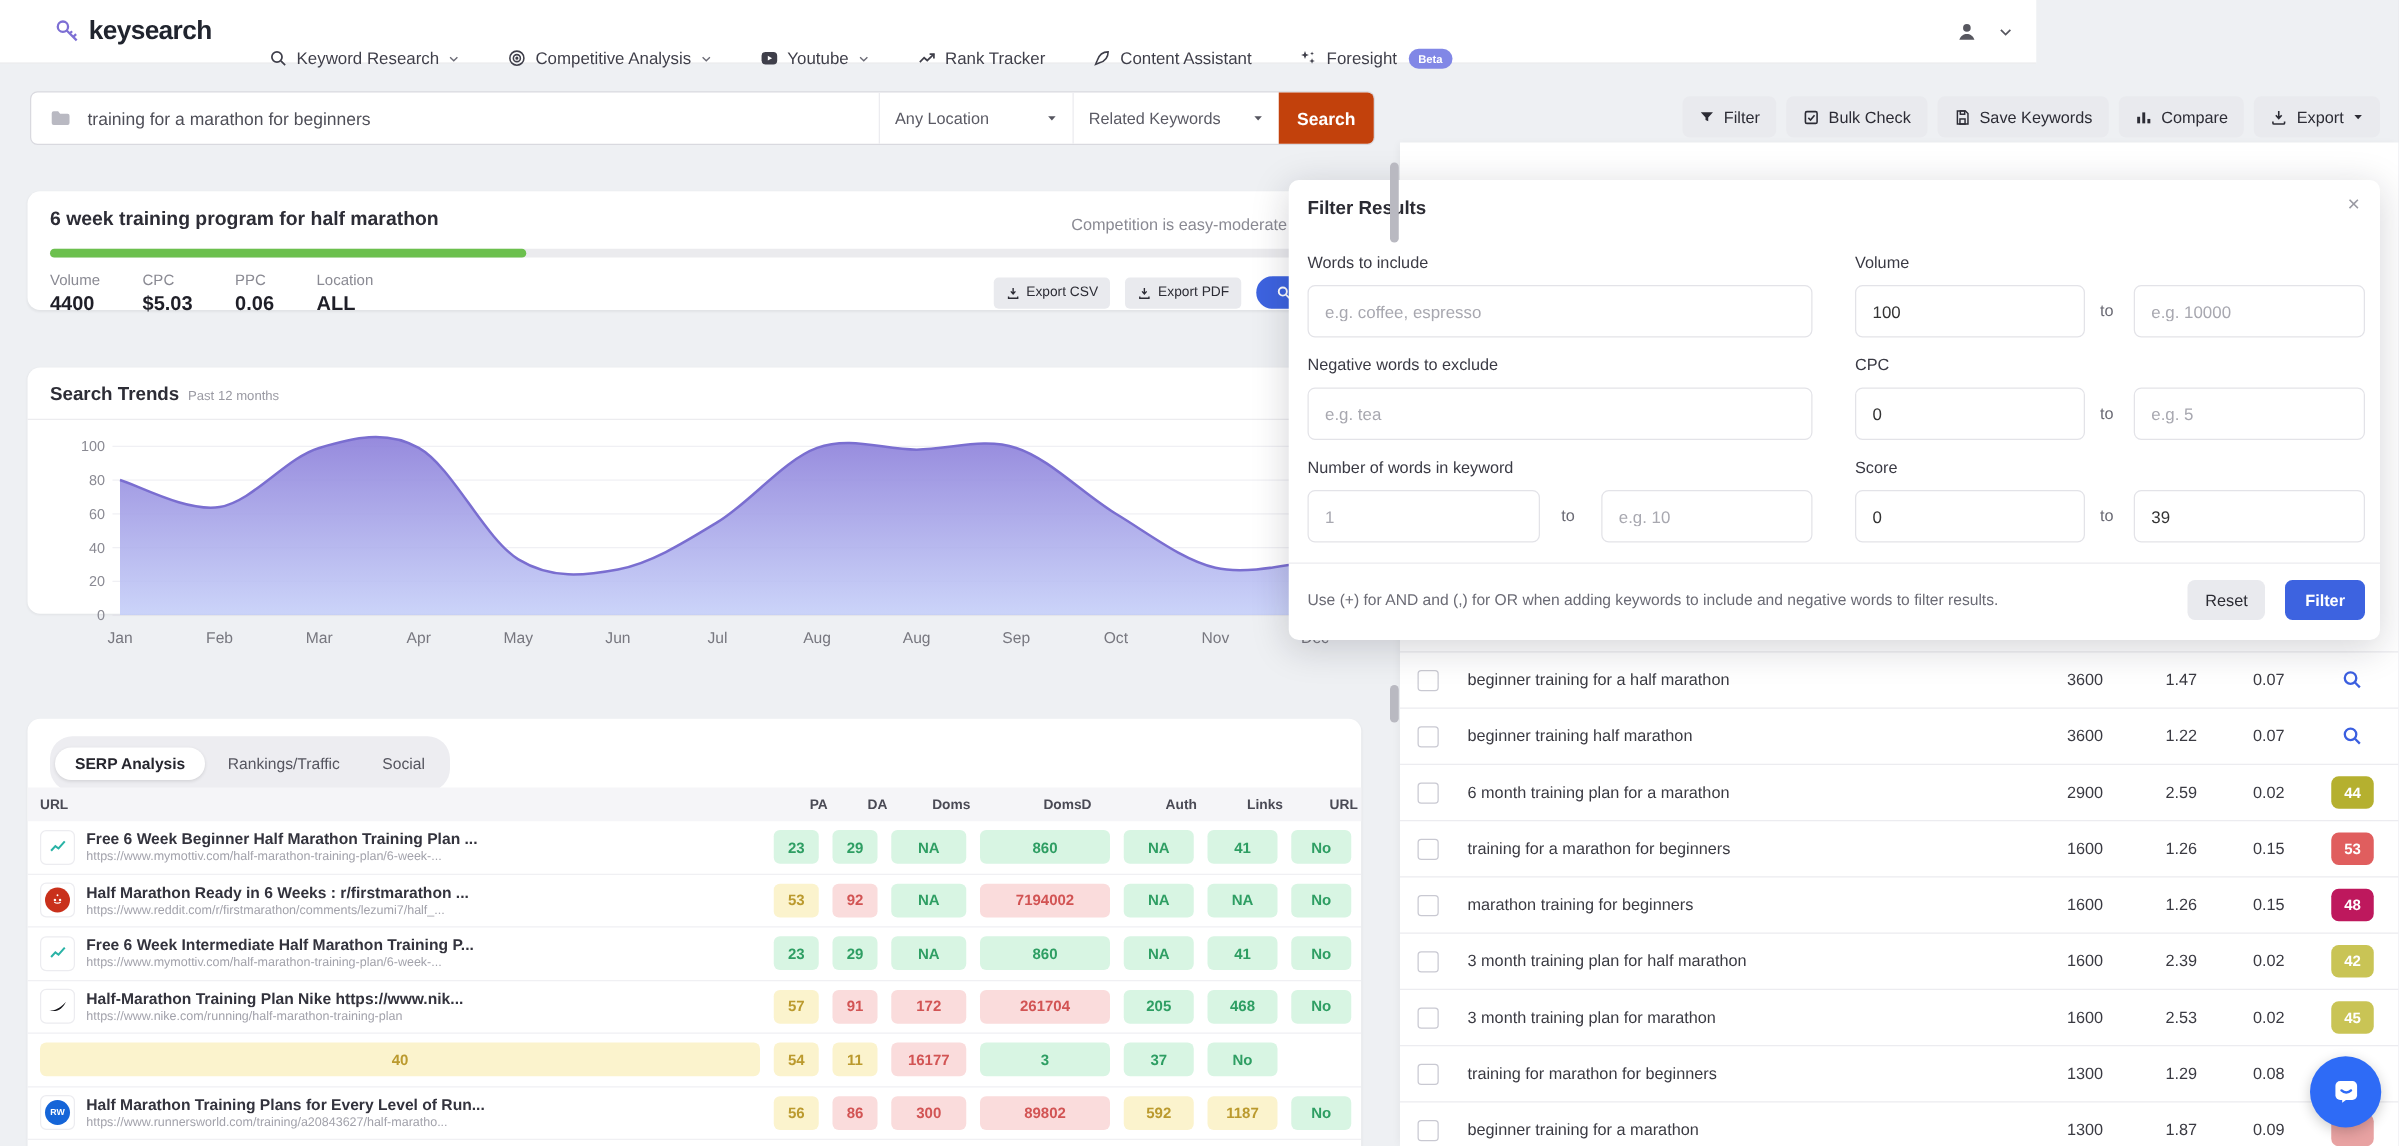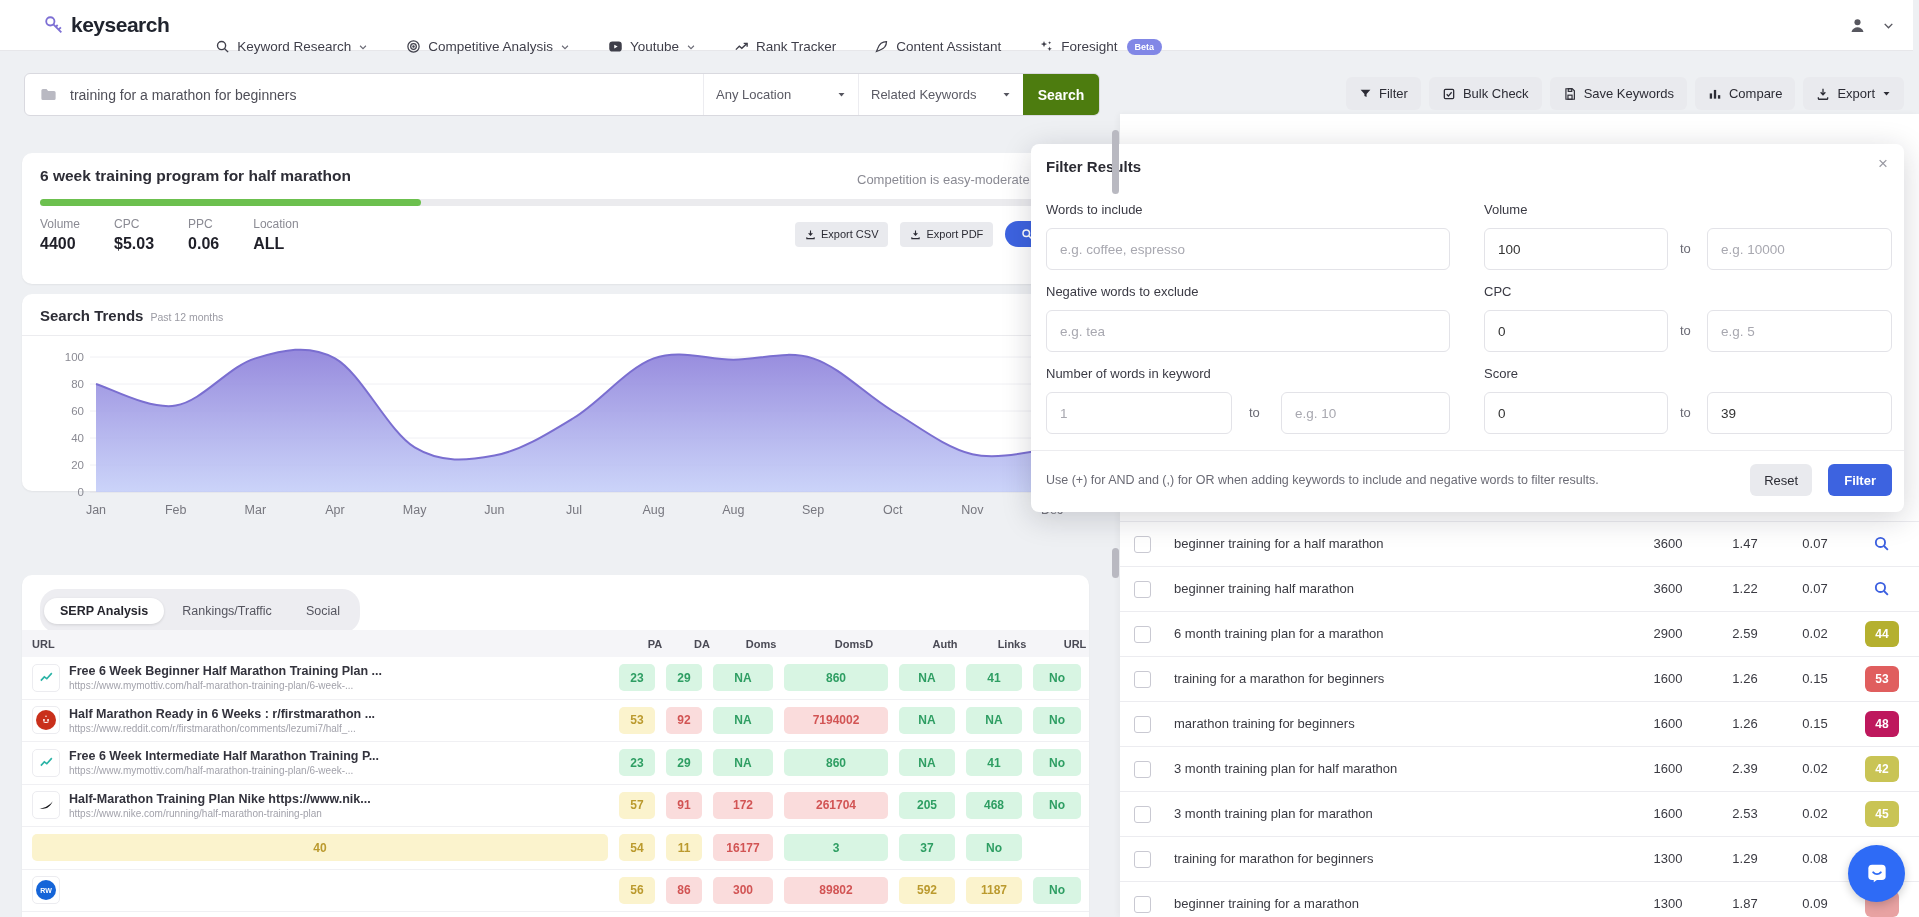--- a/index.html
+++ b/index.html
@@ -1,46 +1,46 @@
 <!DOCTYPE html>
 <html><head>
 <meta charset="utf-8">
 <style>
   html,body{margin:0;padding:0;background:#e7e9ec;}
   #app{position:relative;width:1919px;height:917px;overflow:hidden;background:#eef0f3;
        font-family:"Liberation Sans",sans-serif;color:#333;}
   svg{display:block;}
 
   
-  .topnav{position:absolute;left:0;top:0;width:1913px;height:50px;background:#fff;
+  .topnav{position:absolute;left:0;top:0;width:1629px;height:50px;background:#fff;
           border-bottom:1px solid #e7e7ea;display:flex;align-items:center;z-index:30;}
   .brand{display:flex;align-items:center;gap:6px;margin-left:43px;cursor:pointer;}
   .brand-text{font-size:21px;font-weight:700;letter-spacing:-0.5px;color:#20242e;}
   .navitems{display:flex;align-items:center;gap:38px;margin-left:46px;margin-top:43px;}
   .nitem{display:flex;align-items:center;gap:7px;font-size:13.5px;color:#3f3f4a;cursor:pointer;white-space:nowrap;}
   .beta{background:#8187e6;color:#fff;font-size:9px;font-weight:700;border-radius:9px;padding:3px 8px;margin-left:2px;}
   .nav-right{position:absolute;right:18px;top:0;height:50px;display:flex;align-items:center;gap:16px;}
 
   
   .searchwrap{position:absolute;left:24px;top:73px;width:1074px;height:41px;background:#fff;
               border:1px solid #d9d9df;border-radius:6px;display:flex;align-items:stretch;z-index:10;}
   .s-ico{display:flex;align-items:center;padding:0 10px 0 14px;color:#b9b9c2;}
   .s-input{flex:1;border:none;outline:none;font-size:14px;color:#4f4f58;background:transparent;
            font-family:"Liberation Sans",sans-serif;}
   .s-select{display:flex;align-items:center;justify-content:space-between;border-left:1px solid #ececf0;
             padding:0 12px;font-size:13px;color:#5a5a64;cursor:pointer;}
-  .s-btn{width:76px;background:#4d7c0f;color:#fff;font-size:14px;font-weight:700;border:none;
+  .s-btn{width:76px;background:#c2410c;color:#fff;font-size:14px;font-weight:700;border:none;
          border-radius:0 5px 5px 0;cursor:pointer;font-family:"Liberation Sans",sans-serif;}
   .toolbar{position:absolute;right:15px;top:77px;display:flex;gap:8px;z-index:10;}
   .t-btn{height:33px;background:#e9eaee;border:none;border-radius:6px;display:flex;align-items:center;gap:7px;
          padding:0 13px;font-size:13px;color:#2c2c35;cursor:pointer;font-family:"Liberation Sans",sans-serif;white-space:nowrap;}
 
   
   .card{position:absolute;background:#fff;border-radius:10px;box-shadow:0 1px 2px rgba(30,30,40,.06);}
-  #card-overview{left:22px;top:153px;width:1067px;height:131px;}
+  #card-overview{left:22px;top:153px;width:1067px;height:95px;}
   #card-trends{left:22px;top:294px;width:1067px;height:197px;}
   #card-serp{left:22px;top:575px;width:1067px;height:400px;overflow:hidden;}
 
   
   .ov-title{position:absolute;left:18px;top:14px;font-size:15.5px;font-weight:600;color:#2d2d36;}
   .ov-comp{position:absolute;left:835px;top:19px;font-size:13px;color:#8a8a93;white-space:nowrap;}
   .ov-track{position:absolute;left:18px;top:46px;width:1031px;height:7px;background:#ebebee;border-radius:4px;}
   .ov-fill{height:7px;background:#6cc04e;border-radius:4px;}
   .ov-stats{position:absolute;left:18px;top:64px;display:flex;gap:34px;}
   .ov-stat .lbl{font-size:12px;color:#8a8a93;margin-bottom:4px;}
@@ -514,20 +514,24 @@
           <div class="badge b-r">16177</div>
           <div class="badge b-g">3</div>
           <div class="badge b-g">37</div>
           <div class="badge b-g">No</div>
         </div>
         <div class="srow sgrid">
           <div class="scell title-cell">
             <span class="favwrap">
               <span class="fav" style="background:#1565d8;border-radius:50%;color:#fff;font-size:7px;font-weight:bold;font-family:'Liberation Sans',sans-serif;">RW</span>
             </span>
+            <div class="tt">
+              <div class="st">Half Marathon Training Plans for Every Level of Run...</div>
+              <div class="su">https://www.runnersworld.com/training/a20843627/half-maratho...</div>
+            </div>
           </div>
           <div class="badge b-y">56</div>
           <div class="badge b-r">86</div>
           <div class="badge b-r">300</div>
           <div class="badge b-r">89802</div>
           <div class="badge b-y">592</div>
           <div class="badge b-y">1187</div>
           <div class="badge b-g">No</div>
         </div>
         <div class="srow sgrid"></div>

